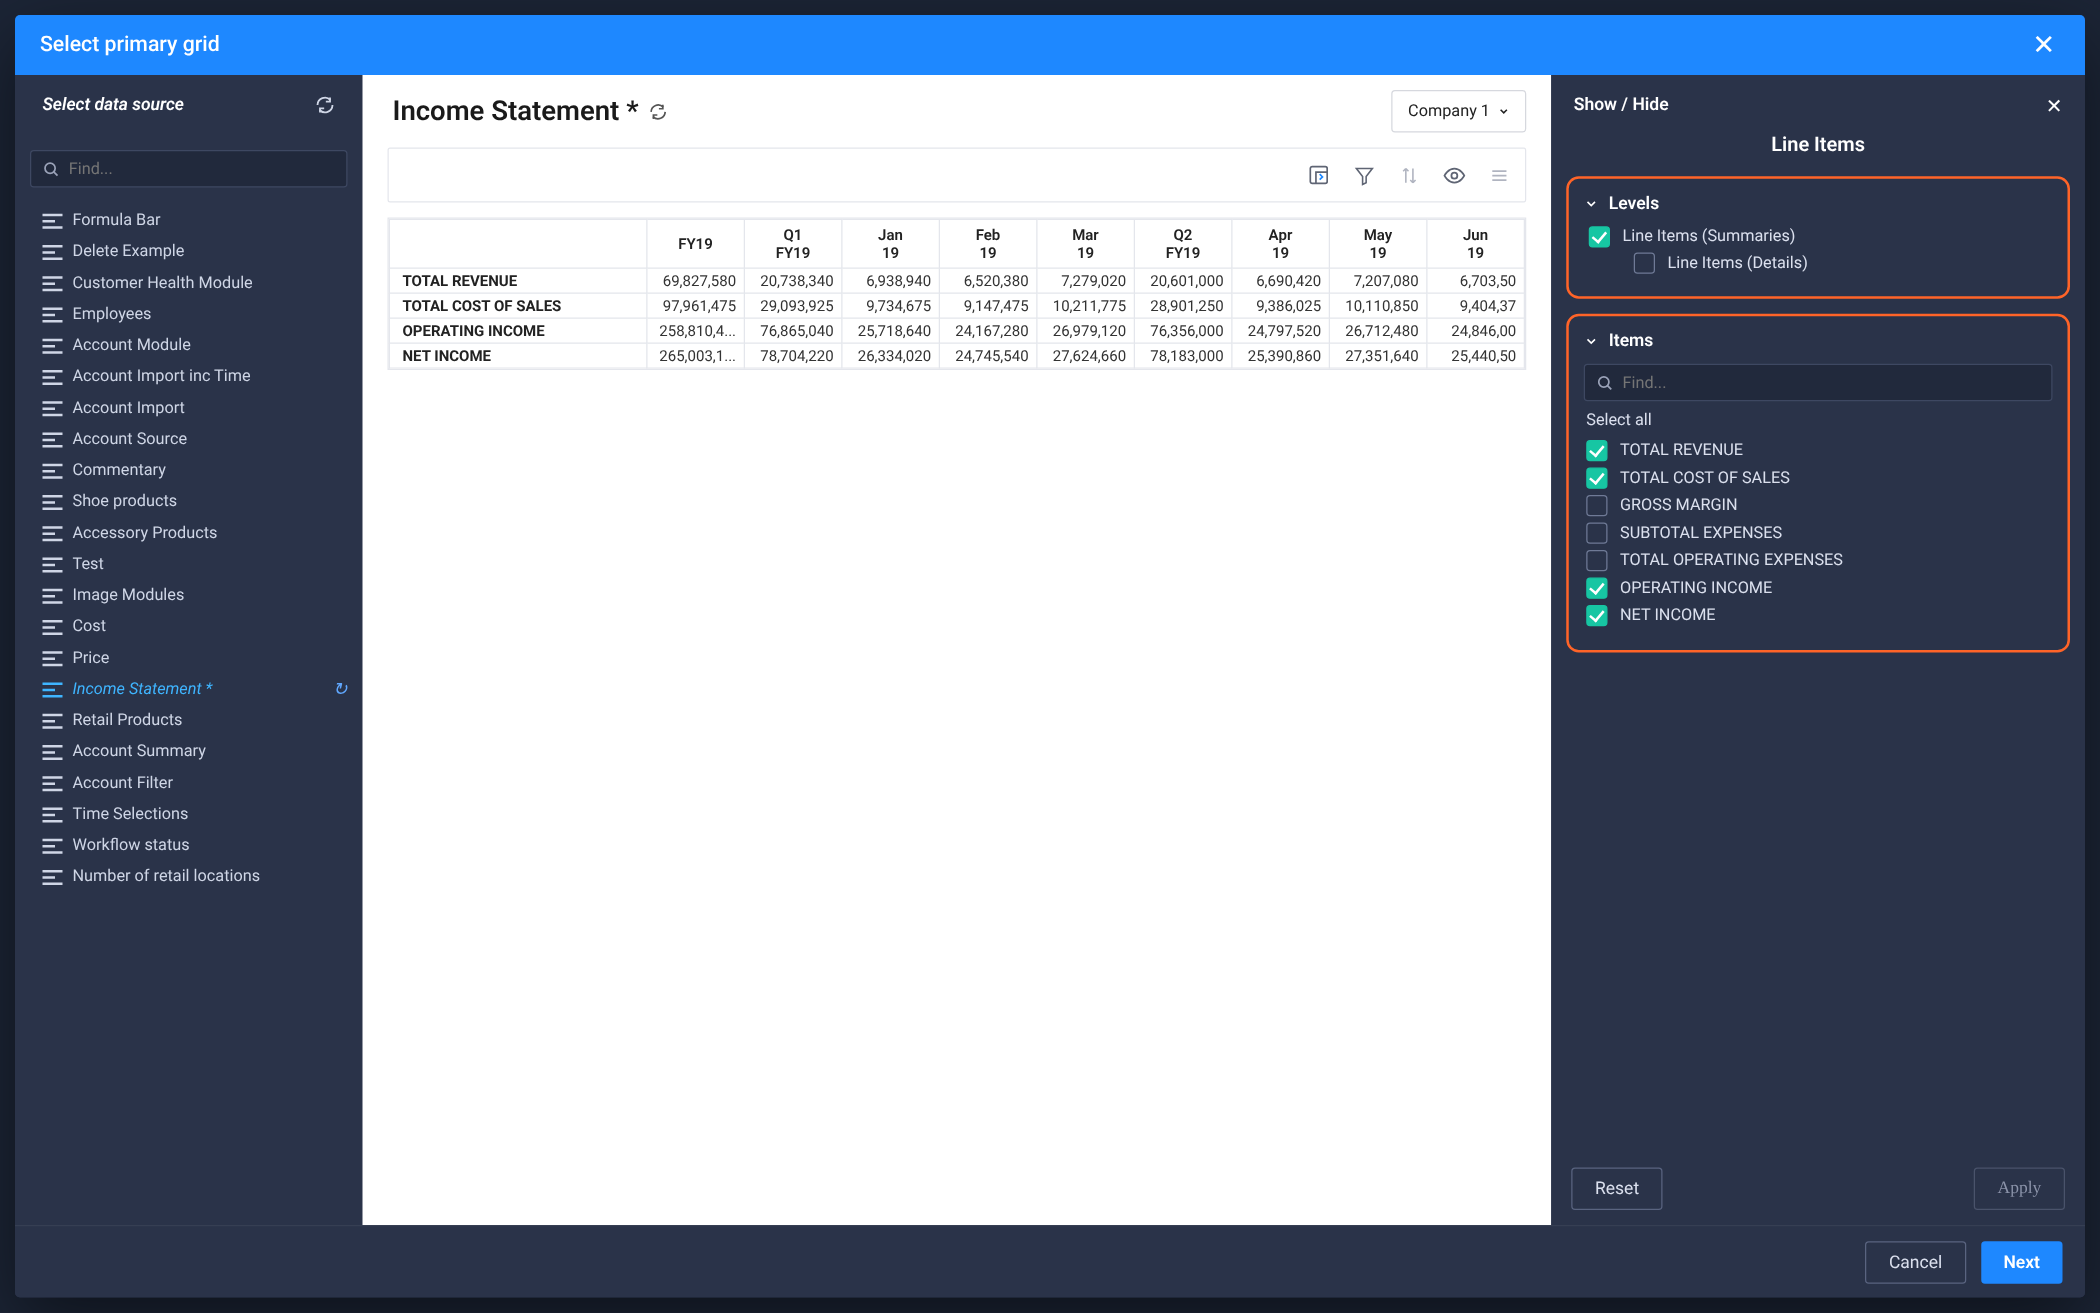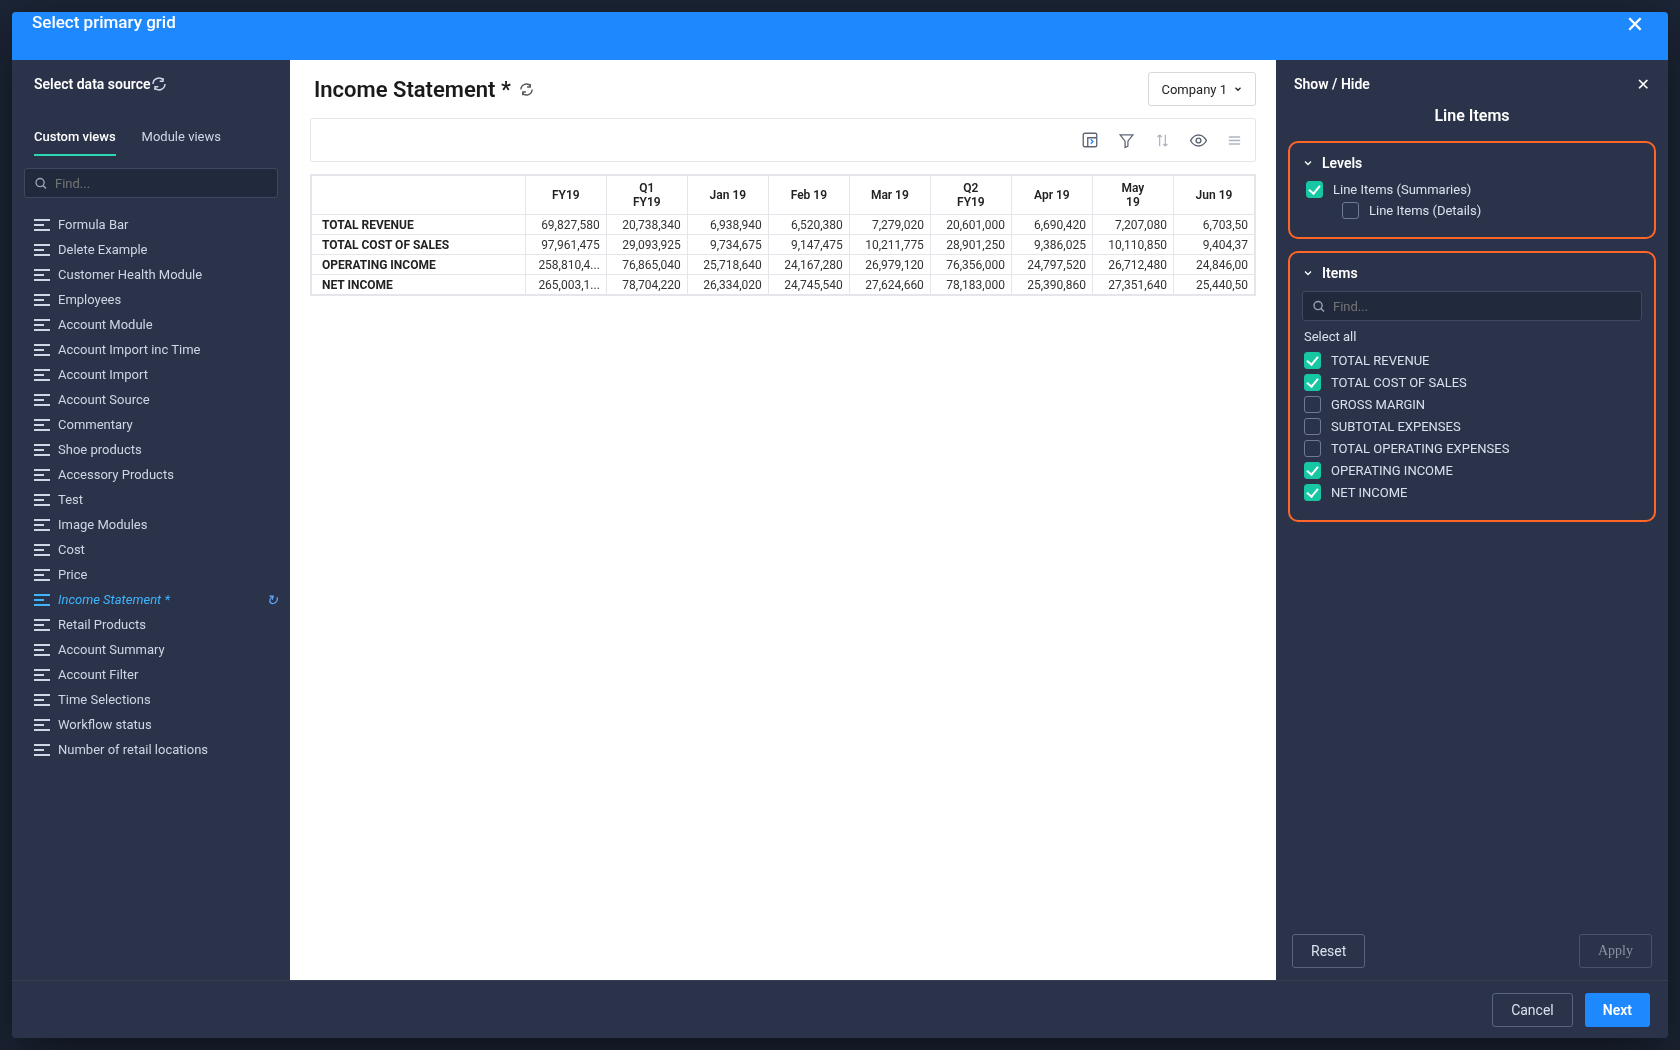--- a/index.html
+++ b/index.html
@@ -4,31 +4,31 @@
 <style>
 * { box-sizing: border-box; margin: 0; padding: 0; font-family: -apple-system, BlinkMacSystemFont, "Segoe UI", Roboto, Helvetica, Arial, sans-serif; }
 html, body { width: 1680px; height: 1050px; background: #1c2536; overflow: hidden; }
 
 .modal {
   position: absolute; left: 12px; top: 12px; right: 12px; bottom: 12px;
   background: #2a3349; border-radius: 4px; overflow: hidden; display: flex; flex-direction: column;
   box-shadow: 0 20px 60px rgba(0,0,0,0.5);
 }
 .modal-header {
-  height: 48px; background: #1e88ff; display: flex; padding: 0 20px;
+  height: 48px; background: #1e88ff; display: flex; align-items: center; padding: 0 20px;
   justify-content: space-between;
 }
 .modal-header .title { color: #fff; font-size: 17px; font-weight: 500; }
 .close-x { color: #fff; font-size: 22px; cursor: pointer; width: 26px; text-align: center; }
 
 .modal-body { flex: 1; display: flex; min-height: 0; }
 
 
 .left-panel { width: 278px; background: #2a3349; display: flex; flex-direction: column; }
-.ds-header { height: 36px; display: flex; align-items: center; padding: 12px 22px 0 22px; margin-bottom: 23px; }
+.ds-header { height: 36px; display: flex; align-items: center; justify-content: space-between; padding: 12px 22px 0 22px; margin-bottom: 12px; font-style: italic; }
 .ds-header .lbl { color: #fff; font-size: 14px; font-weight: 600; }
 .refresh-ic { color: #cfd6e6; font-size: 14px; }
 
 .tabs-row { display: flex; gap: 26px; padding: 10px 22px 0 22px; }
 .tab { color: #cfd6e6; font-size: 13px; padding-bottom: 10px; cursor: pointer; }
 .tab.active { color: #fff; border-bottom: 2px solid #2dd6b0; font-weight: 500; }
 
 .left-search { padding: 12px 12px 10px 12px; }
 .search-box {
   display: flex; align-items: center; height: 30px; background: #21293c;
@@ -76,21 +76,21 @@
 table.grid { border-collapse: collapse; width: 100%; table-layout: fixed; }
 .grid th, .grid td { border: 1px solid #e4e6ec; font-size: 12px; height: 20px; }
 .grid thead th { background: #fff; font-weight: 600; color: #222; text-align: center; padding: 5px 21px; }
 .grid thead th.rowhdr { text-align: left; }
 .grid td.rowhdr { text-align: left; font-weight: 700; color: #222; padding-left: 10px; background: #fff; }
 .grid td.num { text-align: right; color: #333; padding-right: 6px; white-space: nowrap; overflow: hidden; text-overflow: ellipsis; }
 .col-row { width: 190px; }
 .col-num { width: 72px; }
 
 
-.right-panel { width: 392px; background: #2a3349; display: flex; flex-direction: column; }
+.right-panel { width: 427px; background: #2a3349; display: flex; flex-direction: column; }
 .sh-head { height: 36px; display: flex; align-items: center; justify-content: space-between; padding: 12px 18px 0 18px; color: #fff; }
 .sh-head .t { font-size: 14px; font-weight: 600; }
 .sh-head .x { font-size: 16px; cursor: pointer; }
 .sh-sub { padding: 10px 18px 10px 18px; color: #fff; font-size: 16px; font-weight: 600; text-align: center; }
 
 .block {
   margin: 6px 12px; padding: 12px 12px 14px 12px;
   border: 2px solid #ff6428; border-radius: 10px;
 }
 .block-head { display: flex; align-items: center; gap: 8px; color: #fff; font-size: 14px; font-weight: 600; margin-bottom: 10px; }
@@ -144,24 +144,20 @@
 
     <div class="left-panel">
       <div class="ds-header">
         <span class="lbl">Select data source</span>
         <span class="refresh-ic">
           <svg width="16" height="16" viewBox="0 0 24 24" fill="none" stroke="currentColor" stroke-width="2.2">
               <path d="M3 12a9 9 0 0 1 15.5-6M21 12a9 9 0 0 1-15.5 6"></path>
               <path d="M18 3v5h-5M6 21v-5h5"></path>
             </svg>
         </span>
-      </div>
-      <div class="tabs-row">
-        <div class="tab active">Custom views</div>
-        <div class="tab">Module views</div>
       </div>
       <div class="left-search">
         <div class="search-box">
           <svg width="15" height="15" viewBox="0 0 24 24" fill="none" stroke="#9aa2b8" stroke-width="2.2">
               <circle cx="10.5" cy="10.5" r="6.5"></circle>
               <line x1="20" y1="20" x2="15.2" y2="15.2"></line>
             </svg>
           <input placeholder="Find..." style="">
         </div>
       </div>

